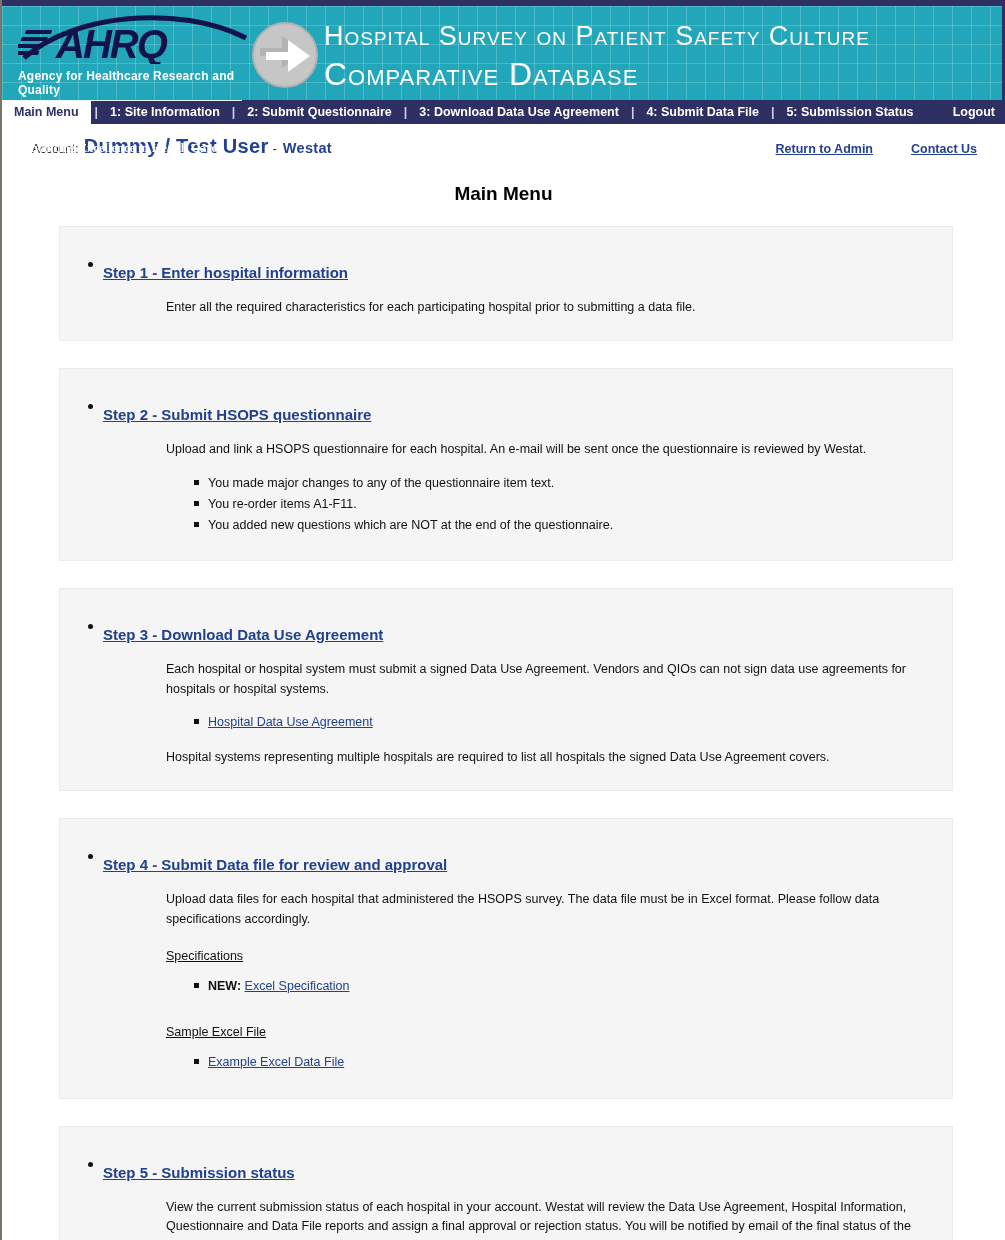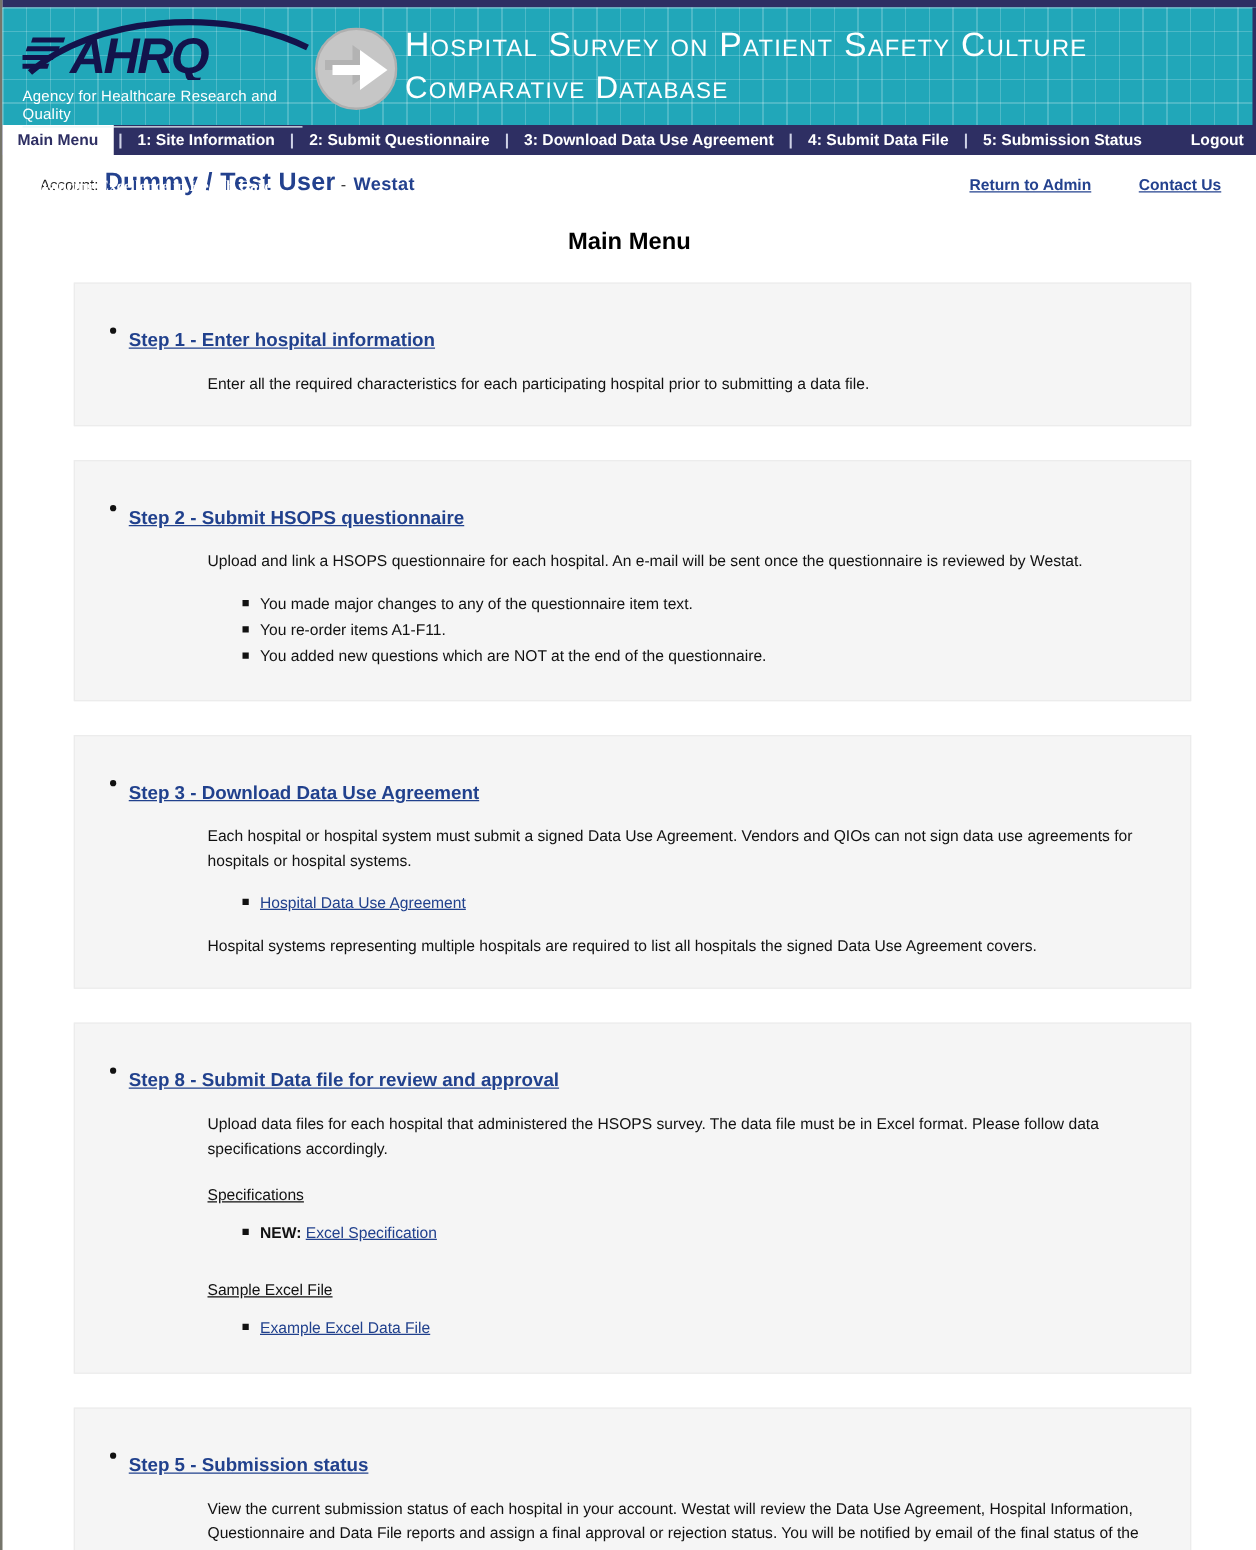--- a/index.html
+++ b/index.html
@@ -18,27 +18,27 @@
   .topbar { height:6px; background:#2E2F63; }
   .masthead {
     position:relative; height:94px;
     background:
       repeating-linear-gradient(to right, rgba(255,255,255,0.20) 0 1px, transparent 1px 19px),
       repeating-linear-gradient(to bottom, rgba(255,255,255,0.20) 0 1px, transparent 1px 19px),
       #21A7B9;
     border-right:3px solid #2E2F63;
   }
   .logo-block { position:absolute; left:16px; top:6px; width:240px; }
-  .agency-line { color:#fff; font-size:12px; font-weight:normal; margin-top:1px; letter-spacing:0.2px; }
+  .agency-line { color:#fff; font-size:12px; font-weight:bold; margin-top:1px; letter-spacing:0.2px; }
   .logo-rule { border:none; border-top:1px solid #e8f6f8; margin:3px 0 2px; width:224px; }
   .tagline { color:#fff; font-size:12.5px; font-weight:bold; font-family:"Liberation Serif", serif;margin-top:40px; }
   .circle-icon { position:absolute; left:250px; top:16px; }
   .masthead-titles { position:absolute; left:322px; top:14px; color:#fff; font-variant:small-caps; line-height:1.2; }
   .title1 { font-size:27px; letter-spacing:1px; }
-  .title2 { font-size:25px; letter-spacing:1px; margin-top:3px; }
+  .title2 { font-size:32px; letter-spacing:1px; margin-top:3px; }
   
   .navbar {
     background:#2E2F63; height:24px;
     display:flex; align-items:stretch;
     color:#fff; font-size:12.5px; font-weight:bold; white-space:nowrap;
   }
   .nav-tab-active {
     background:#fff; color:#2E2F63;
     display:flex; align-items:center; padding:0 12px; cursor:pointer;
   }
@@ -184,21 +184,21 @@
           <a class="body-link">Hospital Data Use Agreement</a>
         </li>
       </ul>
       <p>Hospital systems representing multiple hospitals are required to list all hospitals the signed Data Use Agreement covers.</p>
     </div>
   </div>
 
   <div class="section">
     <div class="step-head">
       <span class="bullet-dot"></span>
-      <a class="step-link">Step 8 - Submit Data file for review and approval</a>
+      <a class="step-link">Step 4 - Submit Data file for review and approval</a>
     </div>
     <div class="sec-body">
       <p>Upload data files for each hospital that administered the HSOPS survey. The data file must be in Excel format. Please follow data specifications accordingly.</p>
       <span class="black-underline">Specifications</span>
       <ul class="sq-list">
         <li class="sq-item">
           <span class="sq"></span>
           <span>
             <span class="new-label">NEW: </span>
             <a class="body-link">Excel Specification</a>

